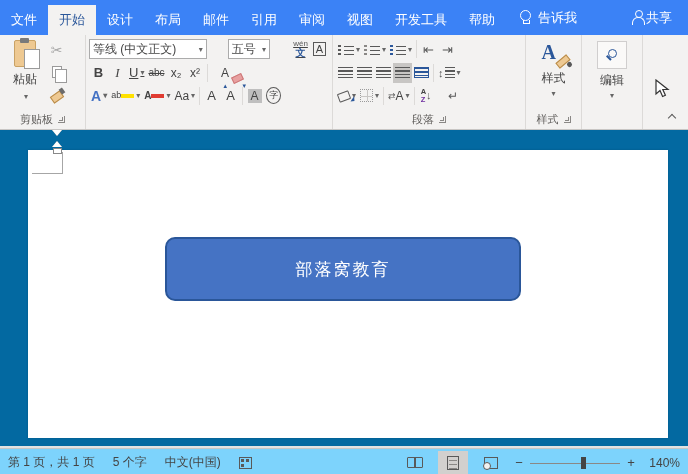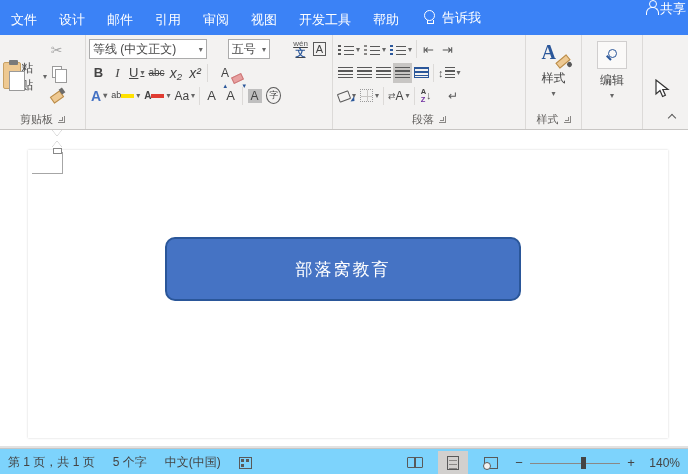--- a/index.html
+++ b/index.html
@@ -6,21 +6,21 @@
   html,body { width:688px; height:474px; overflow:hidden; }
   body { font-family:"Liberation Sans", sans-serif; background:#E2E2E2; position:relative; }
 
   
   .tabbar { position:absolute; left:0; top:0; width:688px; height:35px; background:#3b82f6;
             display:flex; align-items:stretch; color:#fff; font-size:13px; }
   .tabs { display:flex; align-items:stretch; }
   .tab { display:flex; align-items:center; padding:0 11px; cursor:default; margin-top:5px; }
   .tab.active { background:#F3F2F1; color:#2B579A; }
   .tellme { display:flex; align-items:center; gap:7px; margin-left:14px; }
-  .share { position:absolute; right:2px; top:0; height:35px; display:flex; }
+  .share { position:absolute; right:16px; top:0; height:35px; display:flex; align-items:center; }
 
   .ic-bulb { position:relative; width:11px; height:15px; display:inline-block; }
   .ic-bulb::before { content:""; position:absolute; left:0; top:0; width:9px; height:9px;
      border:1.4px solid #fff; border-radius:50%; }
   .ic-bulb::after { content:""; position:absolute; left:3px; top:10px; width:5px; height:3px;
      border-left:1.4px solid #fff; border-right:1.4px solid #fff; border-bottom:1.4px solid #fff; }
   .ic-person { position:relative; width:14px; height:15px; display:inline-block; }
   .ic-person::before { content:""; position:absolute; left:3px; top:0; width:6px; height:6px;
      border:1.3px solid #fff; border-radius:50%; }
   .ic-person::after { content:""; position:absolute; left:0; top:7px; width:11px; height:7px;
@@ -38,21 +38,21 @@
             border-right:1px solid #8A8886; border-bottom:1px solid #8A8886; }
 
   .btn { height:20px; min-width:19px; display:inline-flex; align-items:center; justify-content:center;
          padding:0 2px; color:#444; }
   .btn.pressed { background:#C8C6C4; }
   .dd::after { content:"▾"; font-size:8px; color:#666; margin-left:2px; }
   .sep { width:1px; background:#DCDAD8; height:18px; margin:1px 2px; align-self:center; }
   .row { display:flex; align-items:center; height:23px; }
 
   
-  .paste { display:flex; align-items:center; width:44px; padding-top:3px; }
+  .paste { display:flex; flex-direction:column; align-items:center; width:44px; padding-top:3px; }
   .ic-clipboard { position:relative; width:22px; height:27px; background:#EEC992; border:1px solid #C9A265; border-radius:2px; }
   .ic-clipboard::before { content:""; position:absolute; left:5px; top:-3px; width:9px; height:5px; background:#7A7A7A; border-radius:1px; }
   .ic-clipboard::after { content:""; position:absolute; right:-5px; bottom:-3px; width:14px; height:18px;
       background:#fff; border:1px solid #9A9A9A; }
   .clipcol { display:flex; flex-direction:column; justify-content:flex-start; gap:2px; padding-top:3px; }
   .ic-copy { position:relative; width:10px; height:12px; border:1px solid #9A9A9A; background:#fff; }
   .ic-copy::after { content:""; position:absolute; left:2px; top:2px; width:10px; height:12px; border:1px solid #9A9A9A; background:#fff; }
   .ic-painter { position:relative; width:14px; height:14px; }
   .ic-painter::before { content:""; position:absolute; left:1px; top:6px; width:10px; height:6px;
       background:#EEC992; border:1px solid #B98C4B; transform:rotate(-35deg); }
@@ -60,21 +60,21 @@
 
   
   .combo { display:flex; align-items:center; justify-content:space-between; background:#fff;
            border:1px solid #ABABAB; height:20px; font-size:12px; padding:0 3px; margin-right:21px; }
   .combo .caret { font-size:8px; color:#666; }
 
   .glyph-b { font-weight:bold; font-size:13px; }
   .glyph-i { font-style:italic; font-family:"Liberation Serif", serif; font-size:13px; }
   .glyph-u { text-decoration:underline; font-size:13px; }
   .glyph-strike { text-decoration:line-through; font-size:10px; letter-spacing:0; }
-  .glyph-sub { font-size:14px;font-style:italic; }
+  .glyph-sub { font-size:12px; }
   .phonetic { display:flex; flex-direction:column; align-items:center; line-height:1;text-decoration:underline; }
   .phonetic .top { font-size:8px; color:#595959; }
   .phonetic .bot { font-size:10px; color:#2B579A; font-weight:bold; }
   .charborder { border:1px solid #595959; padding:0 2px; font-size:11px; }
   .fx-a { color:#4472C4; font-weight:bold; font-size:14px; }
   .hl { display:flex; flex-direction:row; align-items:center; line-height:1; }
   .hl .bar { width:13px; height:3.5px; margin-top:1px; }
   .bar-yellow { background:#FFE100; }
   .bar-red { background:#E03C32; }
   .aa { font-size:12px; }
@@ -152,21 +152,21 @@
       border-left:5px solid transparent; border-right:5px solid transparent; border-bottom:6px solid #fff; z-index:3;
       filter:drop-shadow(0 0 0.5px #666); }
   .indent-left { position:absolute; left:53px; top:148px; width:9px; height:6px; background:#fff; border:1px solid #888; z-index:3; }
 
   .vruler { position:absolute; left:5px; top:150px; width:19px; height:281px; background:#fff; }
   .vruler .margin { position:absolute; left:0; top:0; width:19px; height:34px; background:#D6D4D2; }
   .vruler .num { position:absolute; left:4px; font-size:9px; color:#666; transform:rotate(90deg); }
   .vruler .tick { position:absolute; left:6px; width:6px; height:1px; background:#999; }
 
   
-  .docarea { position:absolute; left:0; top:130px; width:688px; height:316px; background:#ffffff; }
+  .docarea { position:absolute; left:0; top:130px; width:688px; height:316px; background:#0369a1; }
   .page { position:absolute; left:28px; top:20px; width:640px; height:288px; background:#FFFFFF;
       box-shadow:0 0 2px rgba(0,0,0,0.18); }
   .cropmark-v { position:absolute; left:34px; top:2px; width:1px; height:22px; background:#A6A6A6; }
   .cropmark-h { position:absolute; left:4px; top:23px; width:31px; height:1px; background:#A6A6A6; }
   .shape { position:absolute; left:137px; top:87px; width:356px; height:64px; background:#4573C4;
       border:2px solid #2A5699; border-radius:10px; display:flex; align-items:center; justify-content:center;
       color:#fff; font-size:17px; letter-spacing:2px;
       background-image:radial-gradient(rgba(255,255,255,0.22) 0.6px, transparent 0.7px);
       background-size:4px 4px; }
 
@@ -194,21 +194,23 @@
   .zoom-thumb { position:absolute; left:57%; top:0; width:5px; height:12px; background:#444; }
   .zoom-sign { font-size:13px; color:#444; width:10px; text-align:center; }
   .zoom-pct { width:38px; text-align:right; }
 </style>
 </head>
 <body>
 
 <div class="tabbar">
   <div class="tabs">
       <span class="tab">文件</span>
+      <span class="tab active">开始</span>
       <span class="tab">设计</span>
+      <span class="tab">布局</span>
       <span class="tab">邮件</span>
       <span class="tab">引用</span>
       <span class="tab">审阅</span>
       <span class="tab">视图</span>
       <span class="tab">开发工具</span>
       <span class="tab">帮助</span>
     </div>
   <div class="tellme">
     <span class="ic-bulb"></span>
     <span>告诉我</span>

